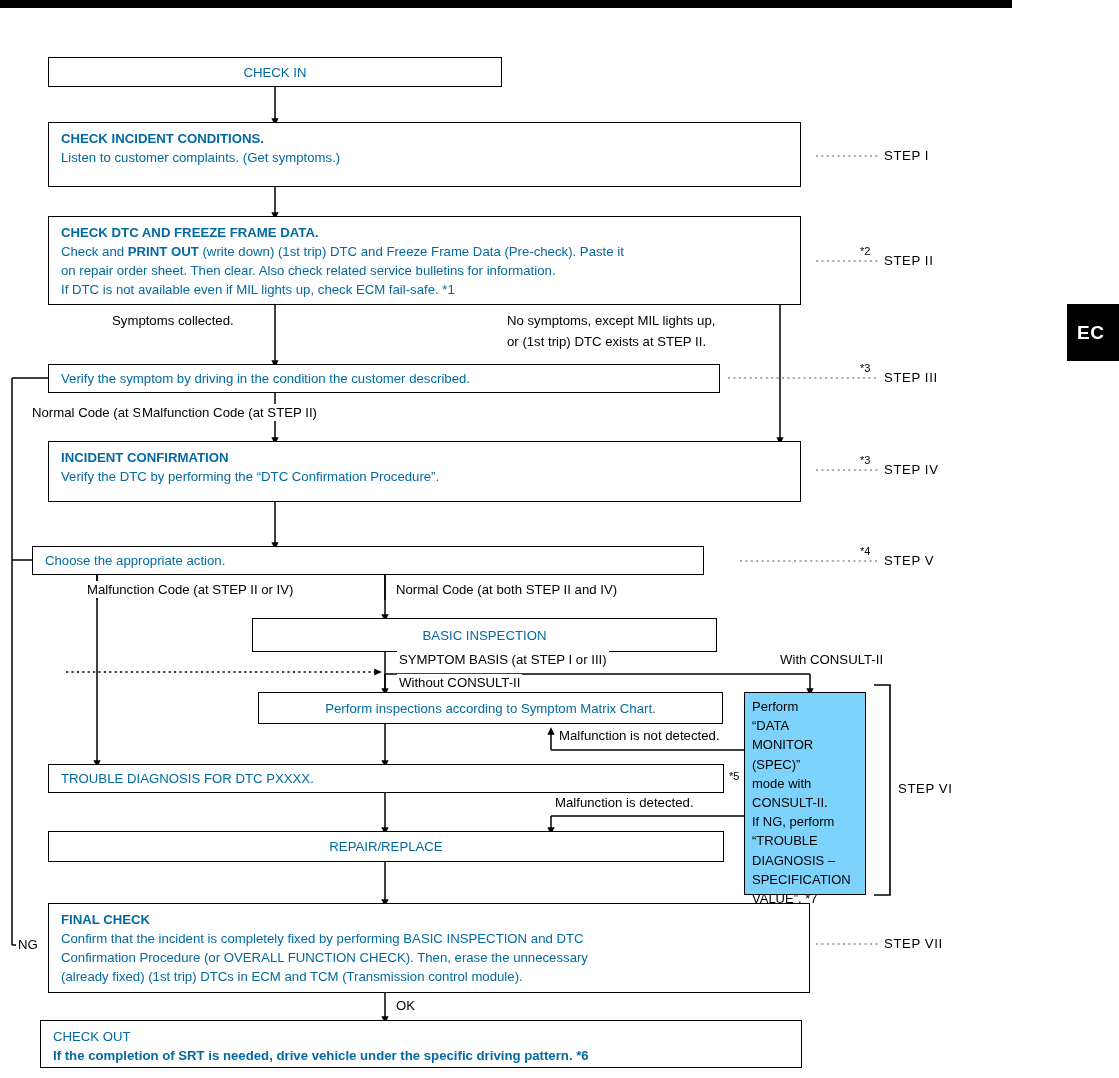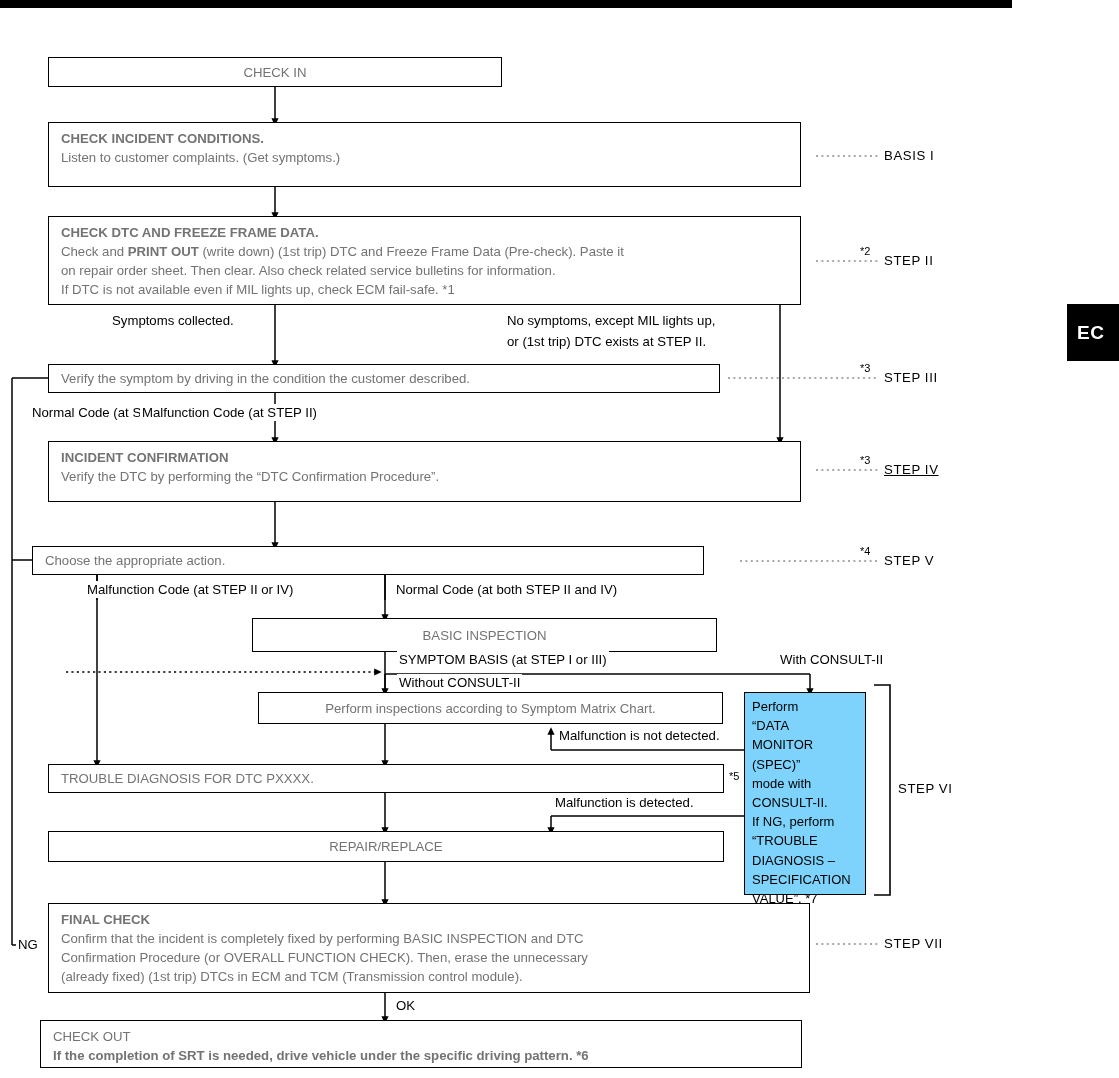--- a/index.html
+++ b/index.html
@@ -42,21 +42,21 @@
     padding-left: 10px;
     box-sizing: border-box;
     margin-left: 40px;
   }
   .box {
     position: absolute;
     background: #ffffff;
     border: 1.6px solid #000000;
     box-sizing: border-box;
     font-size: 13.2px;
-    color: #737373;
+    color: #0369a1;
     line-height: 19px;
   }
   .box.center {
     display: flex;
     align-items: center;
     justify-content: center;
   }
   .box.pad {
     padding: 6px 10px 6px 12px;
   }
@@ -242,24 +242,24 @@
 MONITOR
 (SPEC)”
 mode with
 CONSULT-II.
 If NG, perform
 “TROUBLE
 DIAGNOSIS –
 SPECIFICATION
 VALUE”. *7</div>
 
-  <div class="steplabel" style="left:884px; top:148px;">BASIS I</div>
+  <div class="steplabel" style="left:884px; top:148px;">STEP I</div>
   <div class="steplabel" style="left:884px; top:253px;">STEP II</div>
   <div class="steplabel" style="left:884px; top:370px;">STEP III</div>
-  <div class="steplabel" style="left:884px; top:462px;text-decoration:underline;">STEP IV</div>
+  <div class="steplabel" style="left:884px; top:462px;">STEP IV</div>
   <div class="steplabel" style="left:884px; top:553px;">STEP V</div>
   <div class="steplabel" style="left:898px; top:781px;">STEP VI</div>
   <div class="steplabel" style="left:884px; top:936px;">STEP VII</div>
 
   <div class="aster" style="left:860px; top:245px;">*2</div>
   <div class="aster" style="left:860px; top:362px;">*3</div>
   <div class="aster" style="left:860px; top:454px;">*3</div>
   <div class="aster" style="left:860px; top:545px;">*4</div>
   <div class="aster" style="left:729px; top:770px;">*5</div>
 

